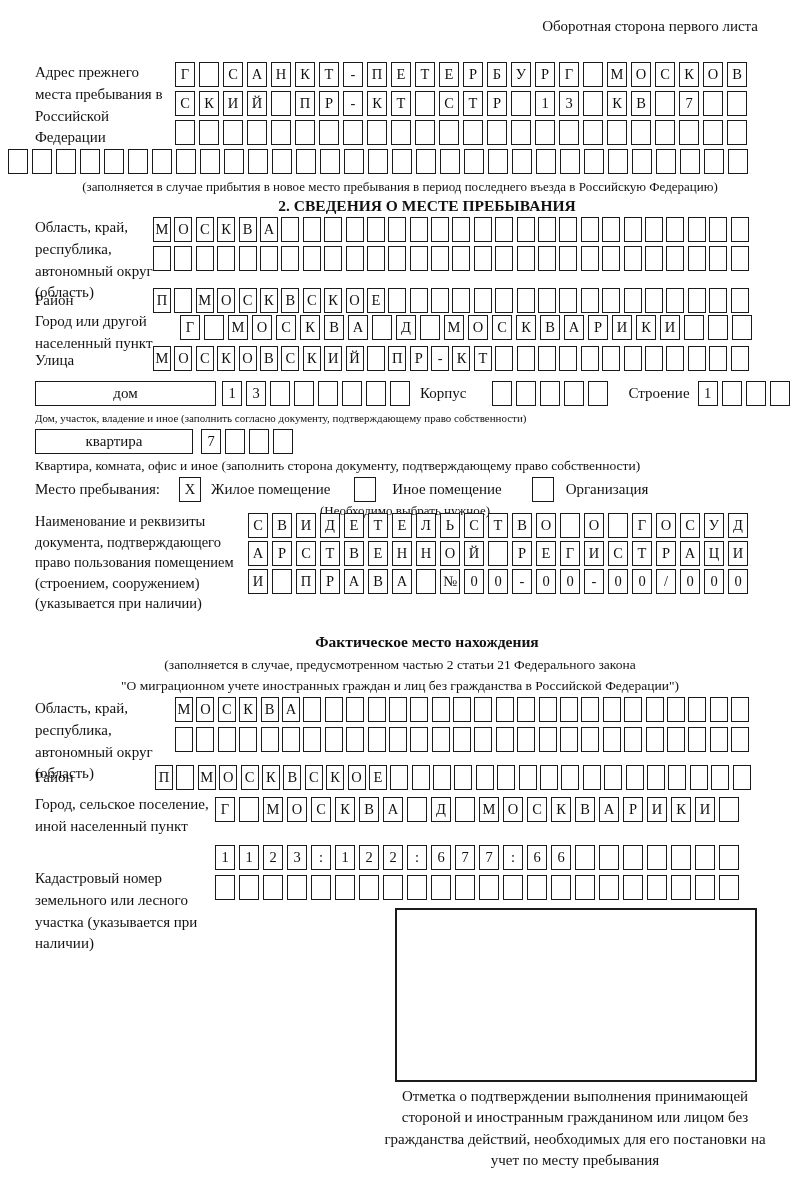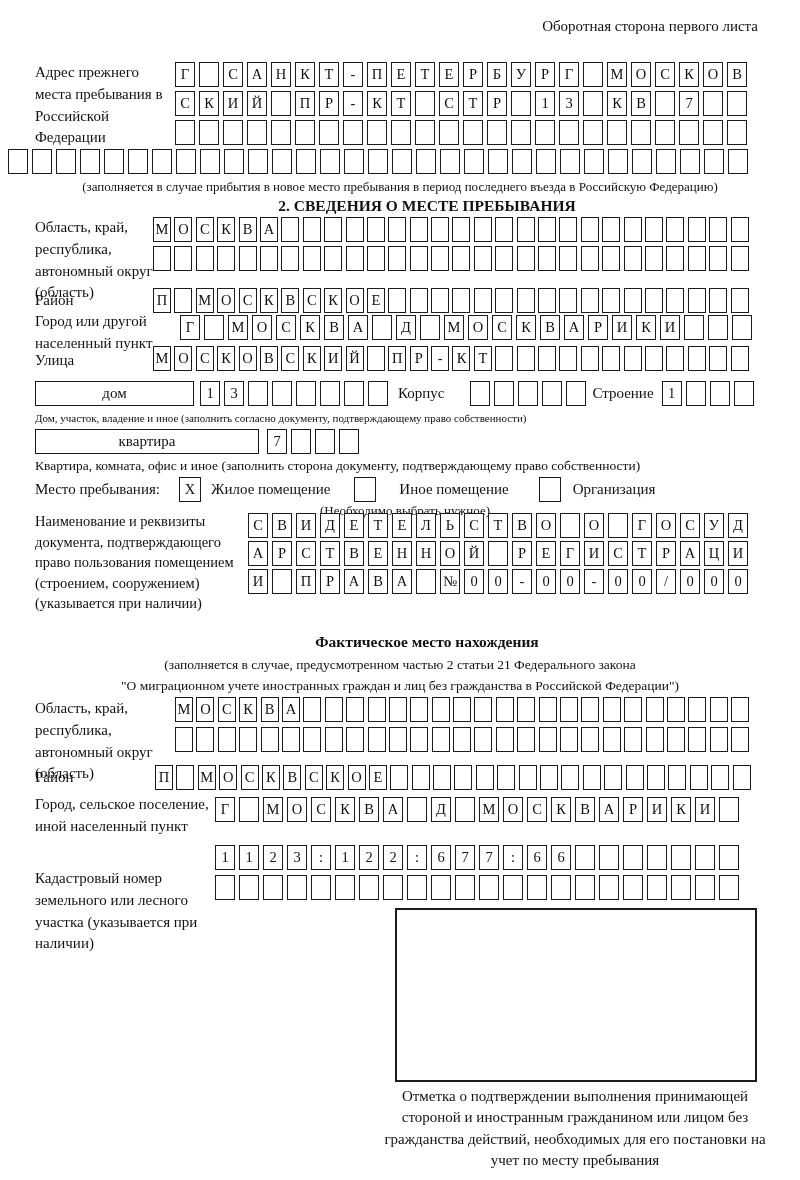--- a/index.html
+++ b/index.html
@@ -302,66 +302,66 @@
       <span class="cell"></span>
       <span class="cell"></span>
       <span class="cell"></span>
       <span class="cell"></span>
       <span class="cell"></span>
       <span class="cell"></span>
       <span class="cell"></span>
     </div>
 
   <div class="inline-row abs" style="left:35px;top:381px">
-    <div class="widebox" style="width:159px">дом</div>
+    <div class="widebox" style="width:181px">дом</div>
     <div class="boxrow pitch-lg" style="margin-left:6px">
         <span class="cell">1</span>
         <span class="cell">3</span>
         <span class="cell"></span>
         <span class="cell"></span>
         <span class="cell"></span>
         <span class="cell"></span>
         <span class="cell"></span>
         <span class="cell"></span>
       </div>
     <div class="inline-lbl" style="margin-left:10px;margin-right:26px">Корпус</div>
     <div class="boxrow pitch-lg">
         <span class="cell"></span>
         <span class="cell"></span>
         <span class="cell"></span>
         <span class="cell"></span>
         <span class="cell"></span>
       </div>
-    <div class="inline-lbl" style="margin-left:6px;margin-right:8px">Строение</div>
+    <div class="inline-lbl" style="margin-left:20px;margin-right:8px">Строение</div>
     <div class="boxrow pitch-lg">
         <span class="cell">1</span>
         <span class="cell"></span>
         <span class="cell"></span>
         <span class="cell"></span>
       </div>
   </div>
   <div class="cap" style="left:35px;top:412px;font-size:11px">Дом, участок, владение и иное (заполнить согласно документу, подтверждающему право собственности)</div>
 
   <div class="inline-row abs" style="left:35px;top:429px">
-    <div class="widebox" style="width:224px">квартира</div>
+    <div class="widebox" style="width:158px">квартира</div>
     <div class="boxrow pitch-lg" style="margin-left:8px">
         <span class="cell">7</span>
         <span class="cell"></span>
         <span class="cell"></span>
         <span class="cell"></span>
       </div>
   </div>
   <div class="cap" style="left:35px;top:458px;font-size:13.5px">Квартира, комната, офис и иное (заполнить сторона документу, подтверждающему право собственности)</div>
 
   <div class="inline-row abs" style="left:35px;top:477px">
     <div class="inline-lbl" style="margin-right:19px">Место пребывания:</div>
     <span class="cell cb">X</span>
     <div class="inline-lbl" style="margin-left:10px">Жилое помещение</div>
     <span class="cell cb" style="margin-left:24px"></span>
-    <div class="inline-lbl" style="margin-left:23px">Иное помещение</div>
+    <div class="inline-lbl" style="margin-left:16px">Иное помещение</div>
     <span class="cell cb" style="margin-left:30px"></span>
     <div class="inline-lbl" style="margin-left:12px">Организация</div>
   </div>
   <div class="cap" style="left:320px;top:503px">(Необходимо выбрать нужное)</div>
 
   <div class="lbl" style="left:35px;top:511px;width:212px;font-size:14.5px;line-height:1.42">Наименование и реквизиты документа, подтверждающего право пользования помещением (строением, сооружением) (указывается при наличии)</div>
   <div class="boxrow pitch-lg abs" style="left:248px;top:513px">
       <span class="cell">С</span>
       <span class="cell">В</span>
       <span class="cell">И</span>

